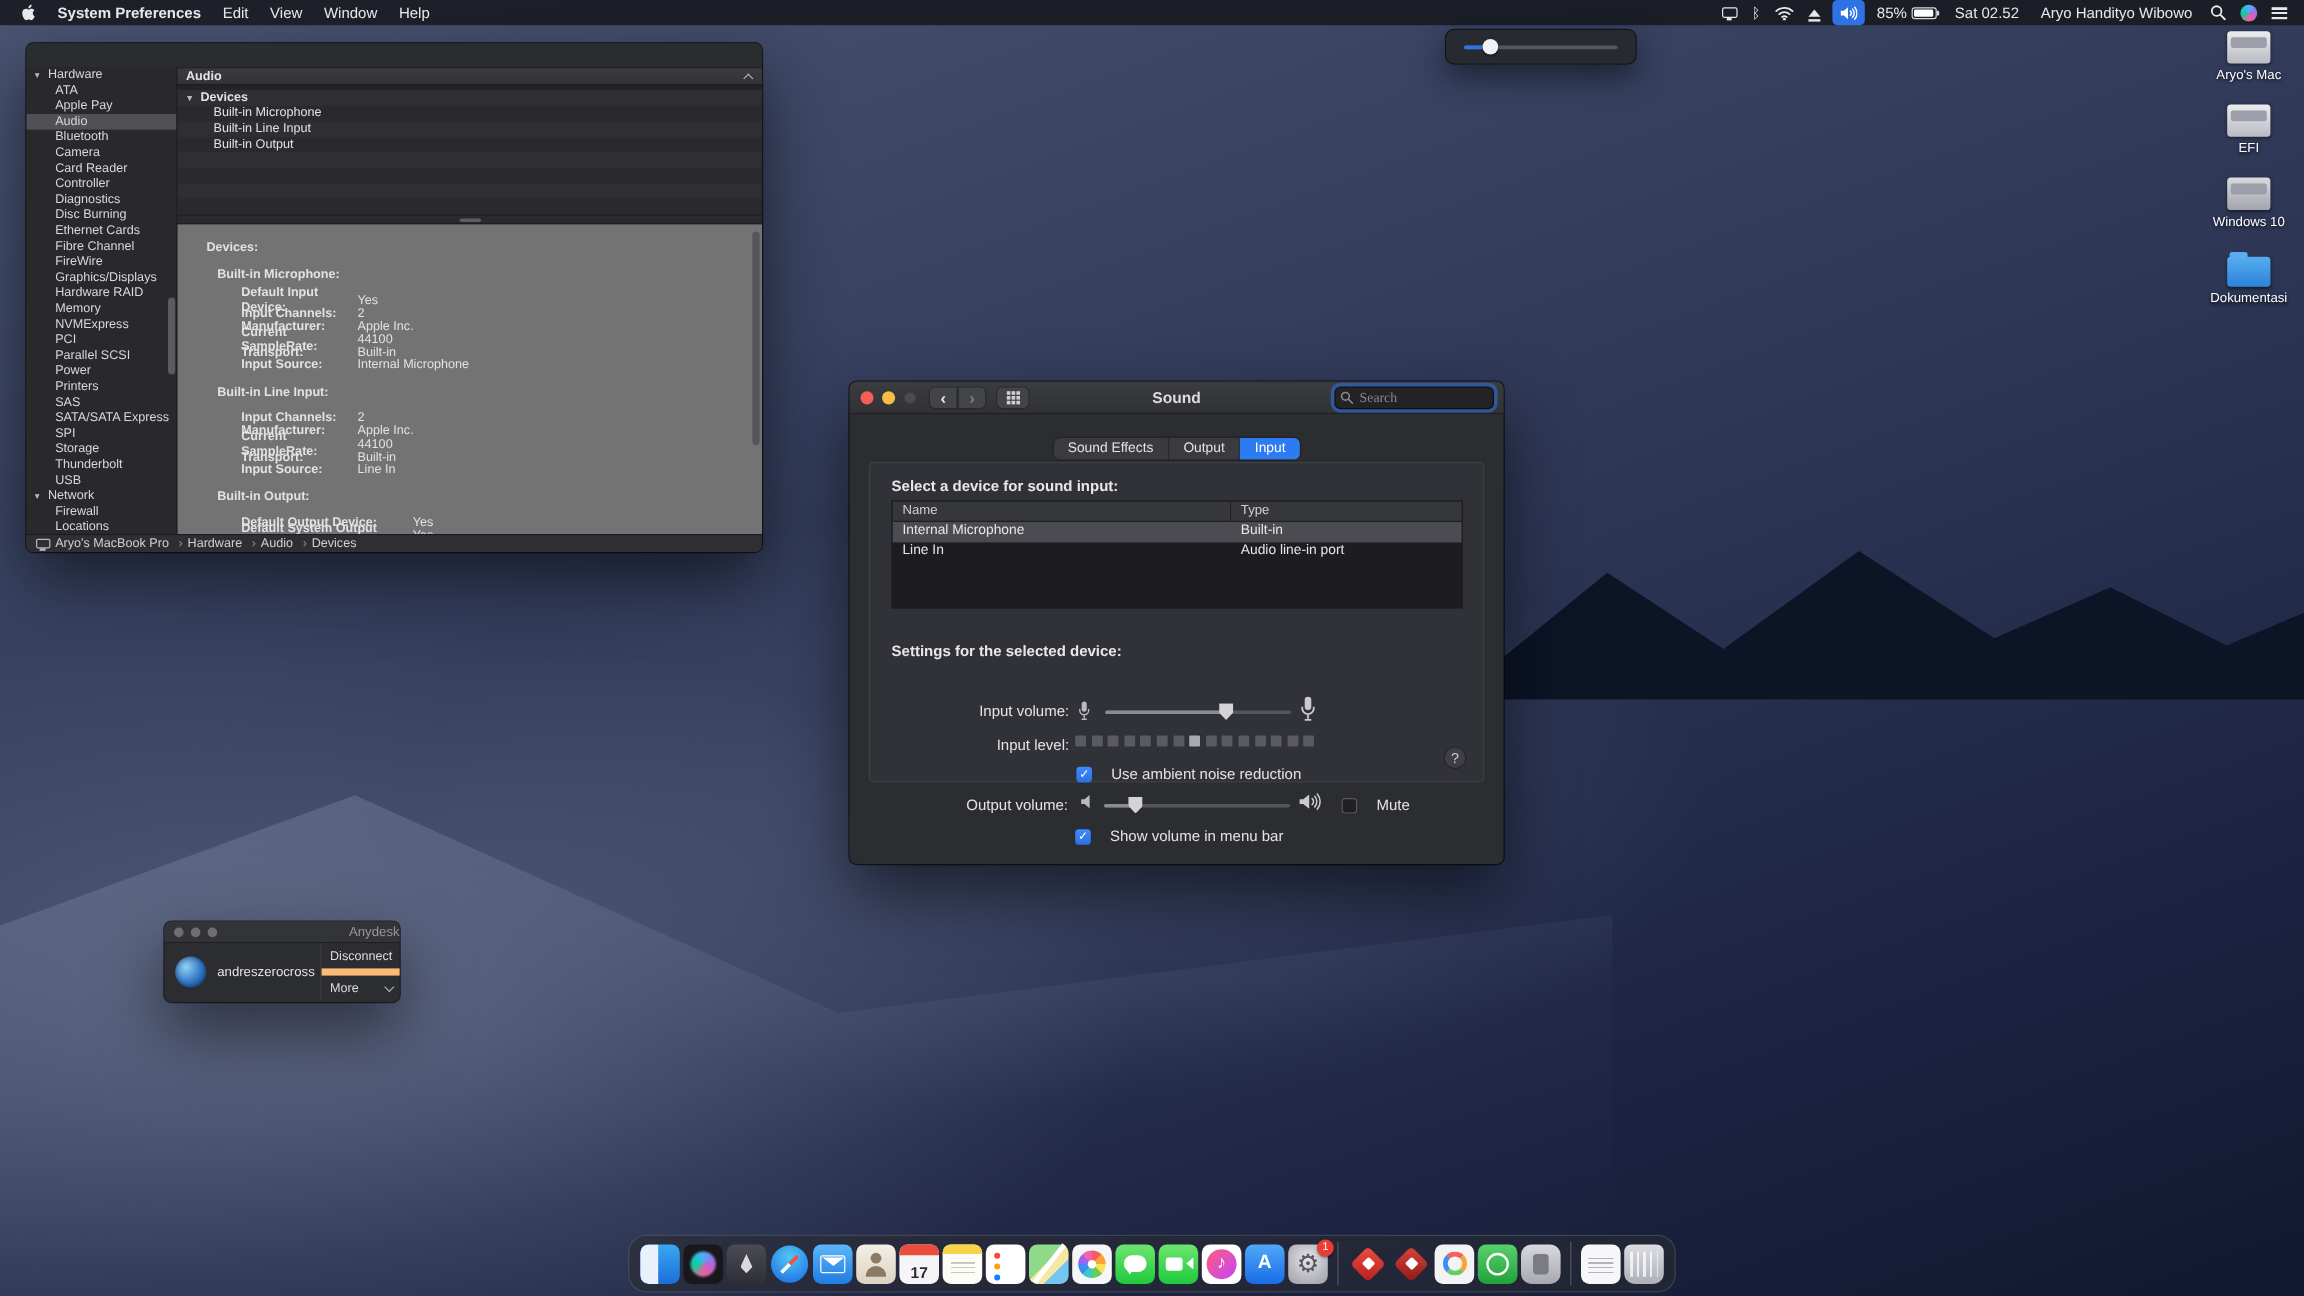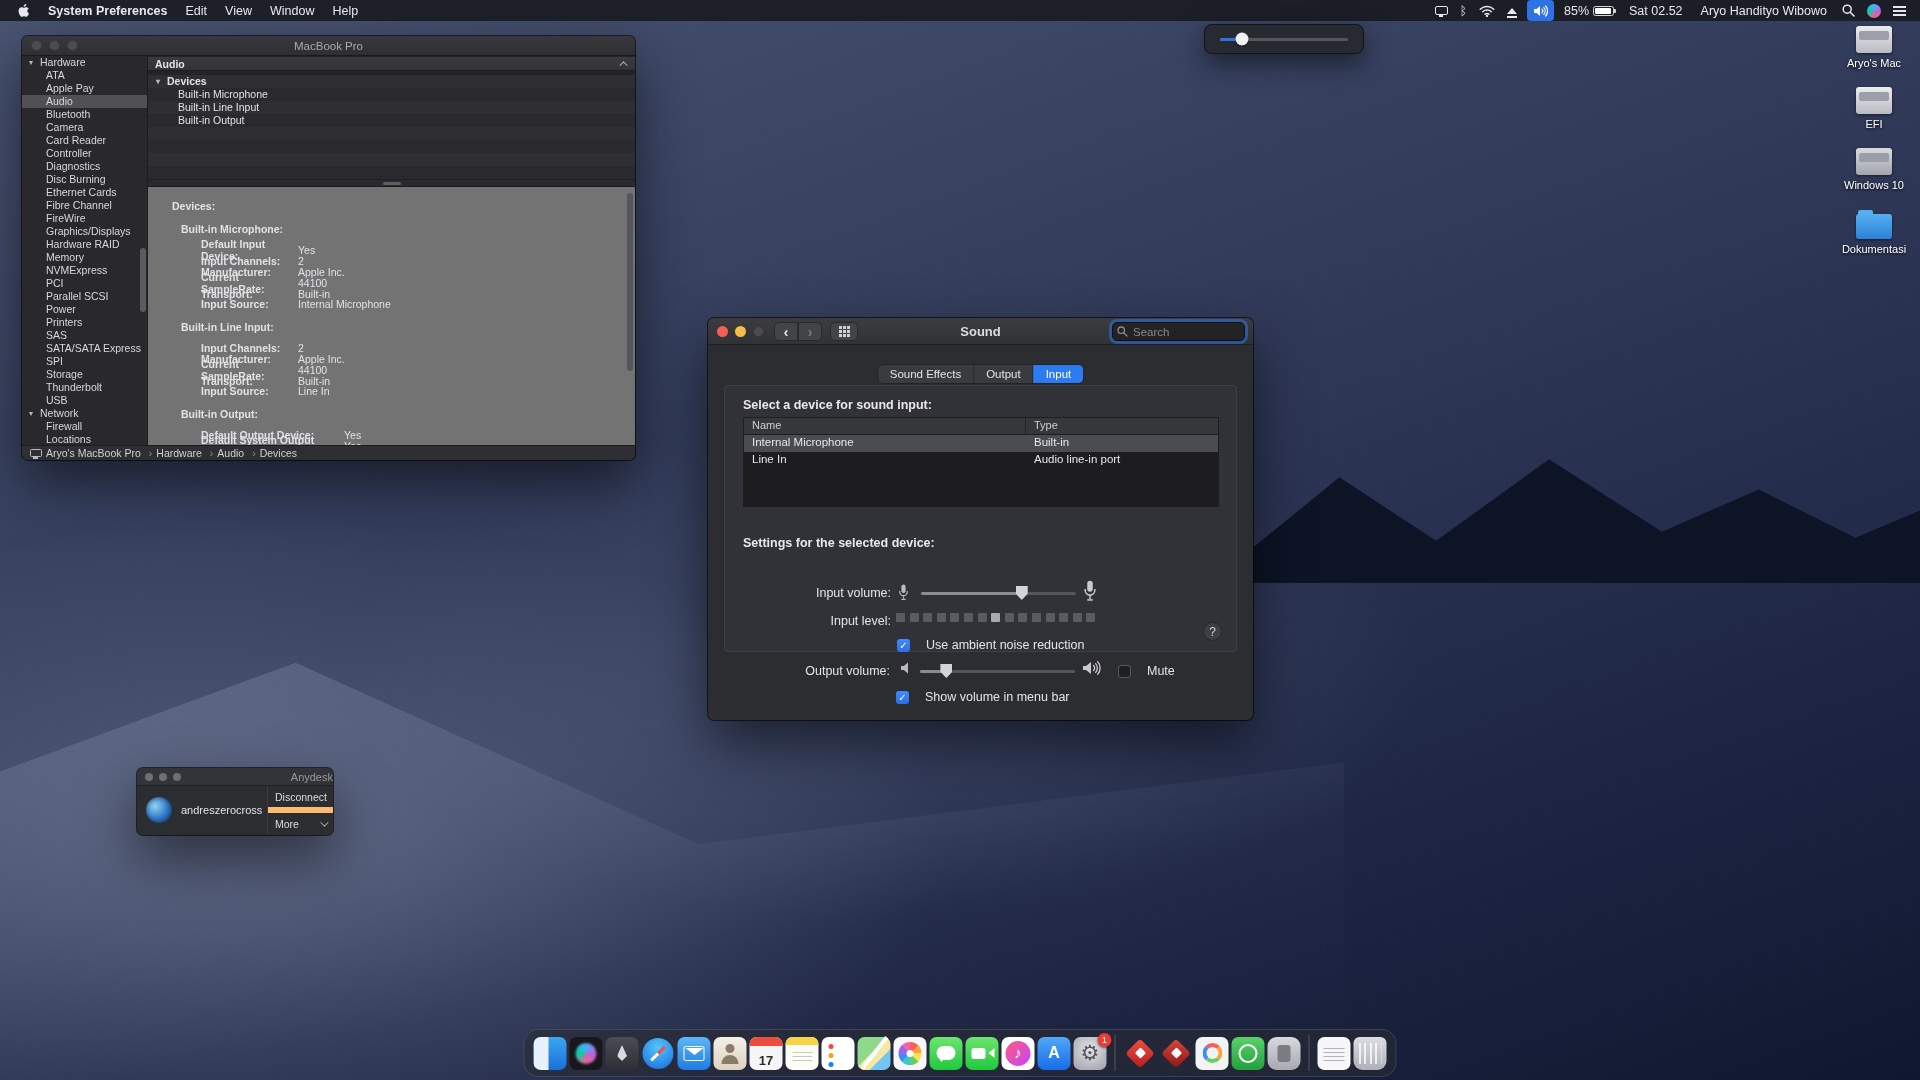--- a/index.html
+++ b/index.html
@@ -107,21 +107,21 @@
     color:#e6e6ea;display:flex;align-items:center;justify-content:center;font-size:14px;line-height:1}
   .nav-back{left:66px;border-radius:5px 0 0 5px}
   .nav-fwd{left:90px;border-radius:0 5px 5px 0;color:#7b7b80}
   .nav-back::before{content:"‹"}.nav-fwd::before{content:"›"}
   .showall-btn{position:absolute;left:122px;top:4px;width:28px;height:19px;background:#434448;border:1px solid #2a2a2e;border-radius:5px;display:flex;align-items:center;justify-content:center}
   .grid9{width:11px;height:11px;position:relative}
   .grid9::before{content:"";position:absolute;width:3px;height:3px;background:#d0d0d4;
     box-shadow:4px 0 0 #d0d0d4,8px 0 0 #d0d0d4,0 4px 0 #d0d0d4,4px 4px 0 #d0d0d4,8px 4px 0 #d0d0d4,0 8px 0 #d0d0d4,4px 8px 0 #d0d0d4,8px 8px 0 #d0d0d4}
   .search-wrap{position:absolute;right:8px;top:4px;width:133px;height:19px}
   .search-wrap input{width:100%;height:100%;background:#232326;border:1px solid #101012;border-radius:5px;
-    color:#e6e6ea;font-size:11.5px;padding:0 6px 0 20px;outline:none;box-shadow:0 0 0 3px rgba(47,114,228,.55);font-family:Liberation Sans, sans-serif}
+    color:#e6e6ea;font-size:11.5px;padding:0 6px 0 20px;outline:none;box-shadow:0 0 0 3px rgba(47,114,228,.55);font-family:Liberation Serif, serif}
   .search-wrap input::placeholder{color:#86868c}
   .mag{position:absolute;left:5px;top:4px;width:11px;height:11px}
   .seg-tabs{position:absolute;top:46px;left:50%;transform:translateX(-50%);display:flex;height:20px;
     border:1px solid #232327;border-radius:6px;overflow:hidden;background:#3a3b3f;font-size:11.5px}
   .seg{padding:0 12px;display:flex;align-items:center;color:#e2e2e6;border-right:1px solid #2a2a2e}
   .seg:last-child{border-right:none}
   .seg.active{background:#2d7bf0;color:#fff}
   .tabbox{position:absolute;left:16px;right:16px;top:67px;height:267px;background:#313237;border:1px solid #3e3f44;border-radius:4px}
   .sel-label,.set-label{position:absolute;left:18px;font-weight:bold;font-size:12.5px;color:#e8e8ec}
   .sel-label{top:12px}.set-label{top:150px}
@@ -331,28 +331,20 @@
     <span class="drive-ico drive-grey"></span>
     <span class="lbl">Windows 10</span>
   </div>
   <div class="dicon">
     <span class="folder-ico"></span>
     <span class="lbl">Dokumentasi</span>
   </div>
 </div>
 
 <div class="window sysinfo">
-  <div class="si-titlebar">
-    <div class="tl">
-      <span class="dot dot-grey"></span>
-      <span class="dot dot-grey"></span>
-      <span class="dot dot-grey"></span>
-    </div>
-    <span>MacBook Pro</span>
-  </div>
 
   <div class="si-body">
 
     <div class="si-side">
       <div class="si-item si-group">
           <span class="tri"></span>
           <span>Hardware</span>
         </div>
       <div class="si-item"><span>ATA</span></div>
       <div class="si-item"><span>Apple Pay</span></div>

